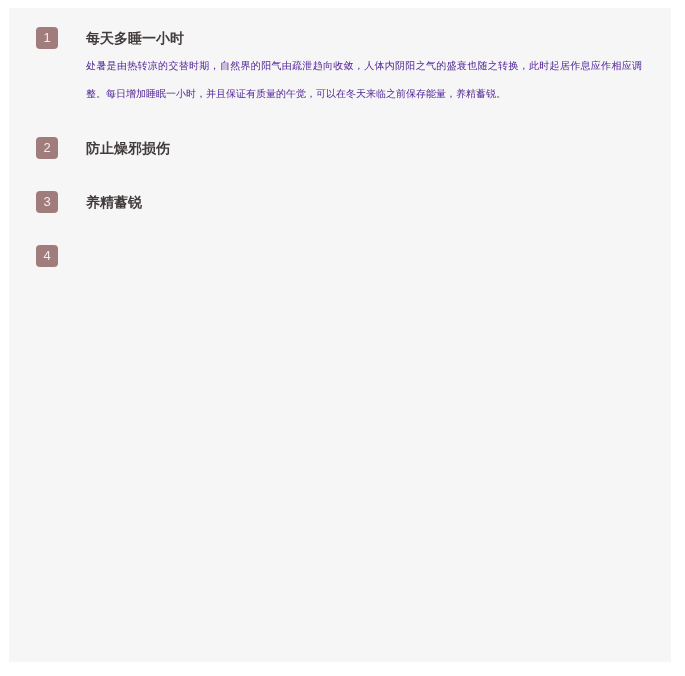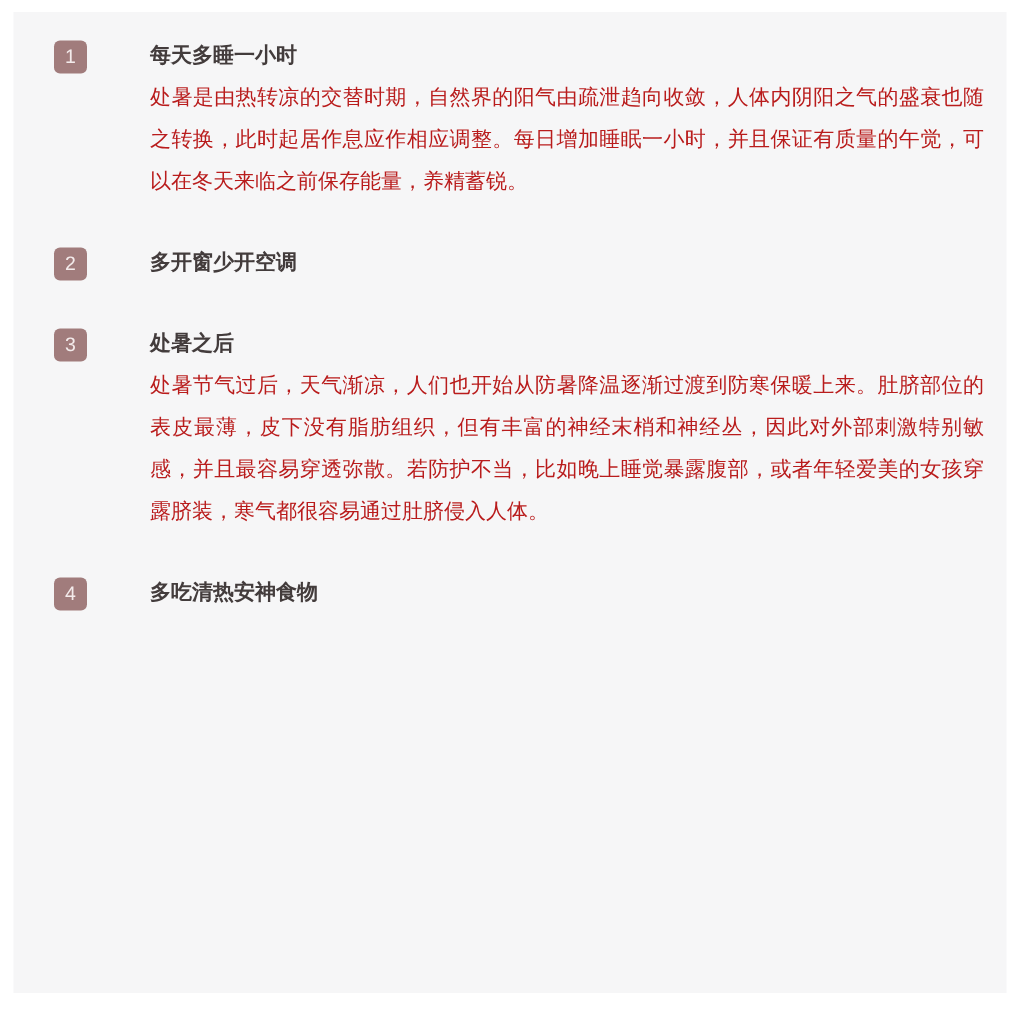--- a/index.html
+++ b/index.html
@@ -34,36 +34,35 @@
     background: #a17c7c;
     color: #f3ebeb;
     font-size: 13px;
     line-height: 22px;
     text-align: center;
     flex-shrink: 0;
     margin-top: 3px;
     user-select: none;
   }
   .content {
-    margin-left: 42px;
+    margin-left: 28px;
     width: 556px;
-    font-family: Liberation Serif, serif;
   }
   .title {
     margin: 0;
     font-size: 14px;
     line-height: 28px;
     font-weight: bold;
     color: #433c3c;
   }
   .bodytext {
     margin: 0;
-    font-size: 14px;
+    font-size: 10px;
     line-height: 28px;
-    color: #b91c1c;
+    color: #4c1d95;
     text-align: justify;
     text-justify: inter-ideograph;
     word-break: break-all;
   }
   .caret {
     display: inline-block;
     width: 3px;
     height: 16px;
     background: #141414;
     vertical-align: -3px;
@@ -79,32 +78,30 @@
     <div class="badge">1</div>
     <div class="content">
       <h3 class="title">每天多睡一小时</h3>
       <p class="bodytext"><span>处暑是由热转凉的交替时期，自然界的阳气由疏泄趋向收敛，人体内阴阳之气的盛衰也随之转换，此时起居作息应作相应调整。每日增加睡眠一小时，并且保证有质量的午觉，可以在冬天来临之前保存能量，养精蓄锐。</span></p>
     </div>
   </div>
 
   <div class="section">
     <div class="badge">2</div>
     <div class="content">
-      <h3 class="title">多开窗少开空调</h3>
+      <h3 class="title">防止燥邪损伤</h3>
     </div>
   </div>
 
   <div class="section">
     <div class="badge">3</div>
     <div class="content">
-      <h3 class="title">处暑之后</h3>
-      <p class="bodytext"><span>处暑节气过后，天气渐凉，人们也开始从防暑降温逐渐过渡到防寒保暖上来。肚脐部位的表皮最薄，皮下没有脂肪组织，但有丰富的神经末梢和神经丛，因此对外部刺激特别敏感，并且最容易穿透弥散。若防护不当，比如晚上睡觉暴露腹部，或者年轻爱美的女孩穿露脐装，寒气都很容易通过肚脐侵入人体。</span></p>
+      <h3 class="title">养精蓄锐</h3>
     </div>
   </div>
 
   <div class="section">
     <div class="badge">4</div>
     <div class="content">
-      <h3 class="title">多吃清热安神食物</h3>
     </div>
   </div>
 
 </div>
 
 </body></html>

